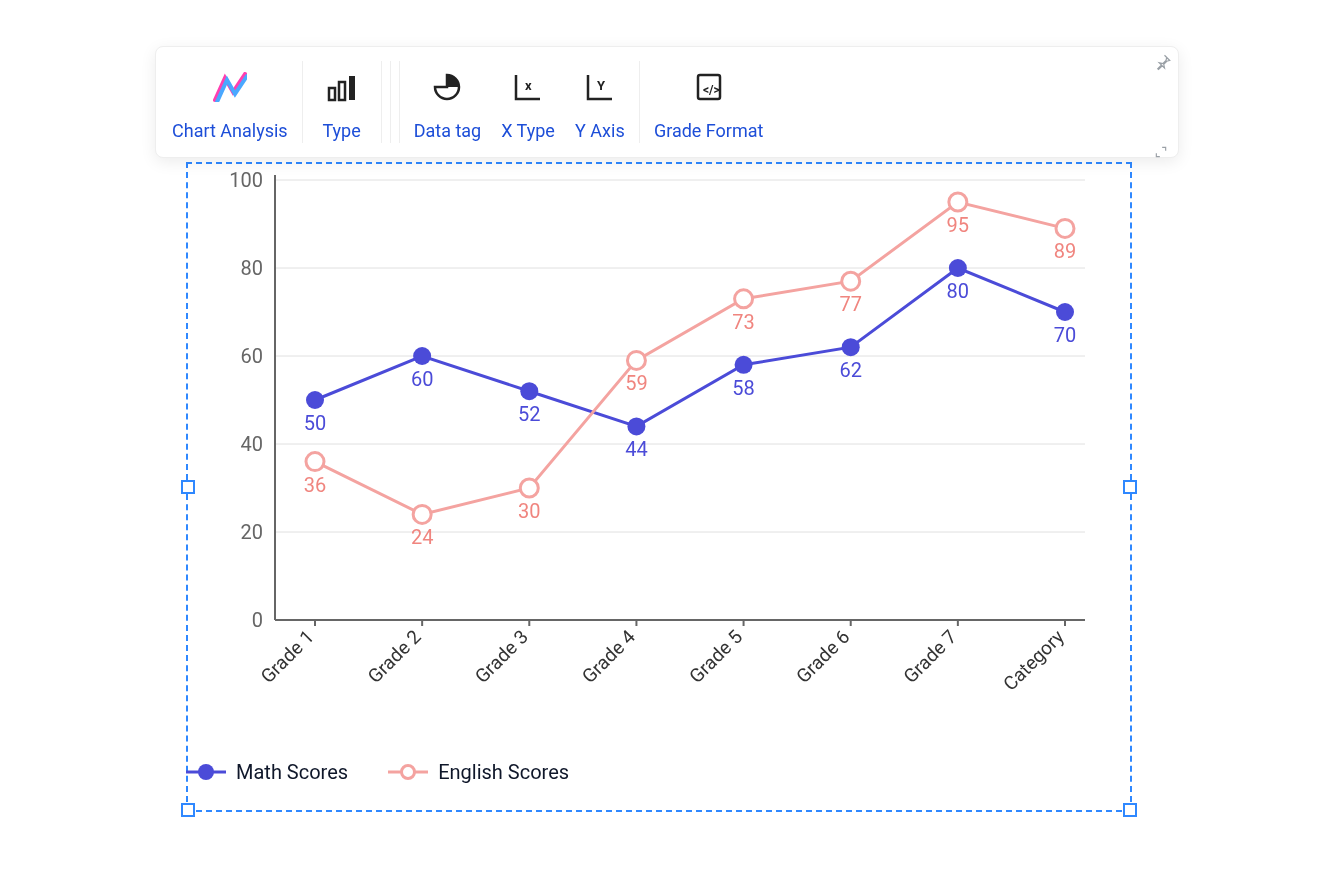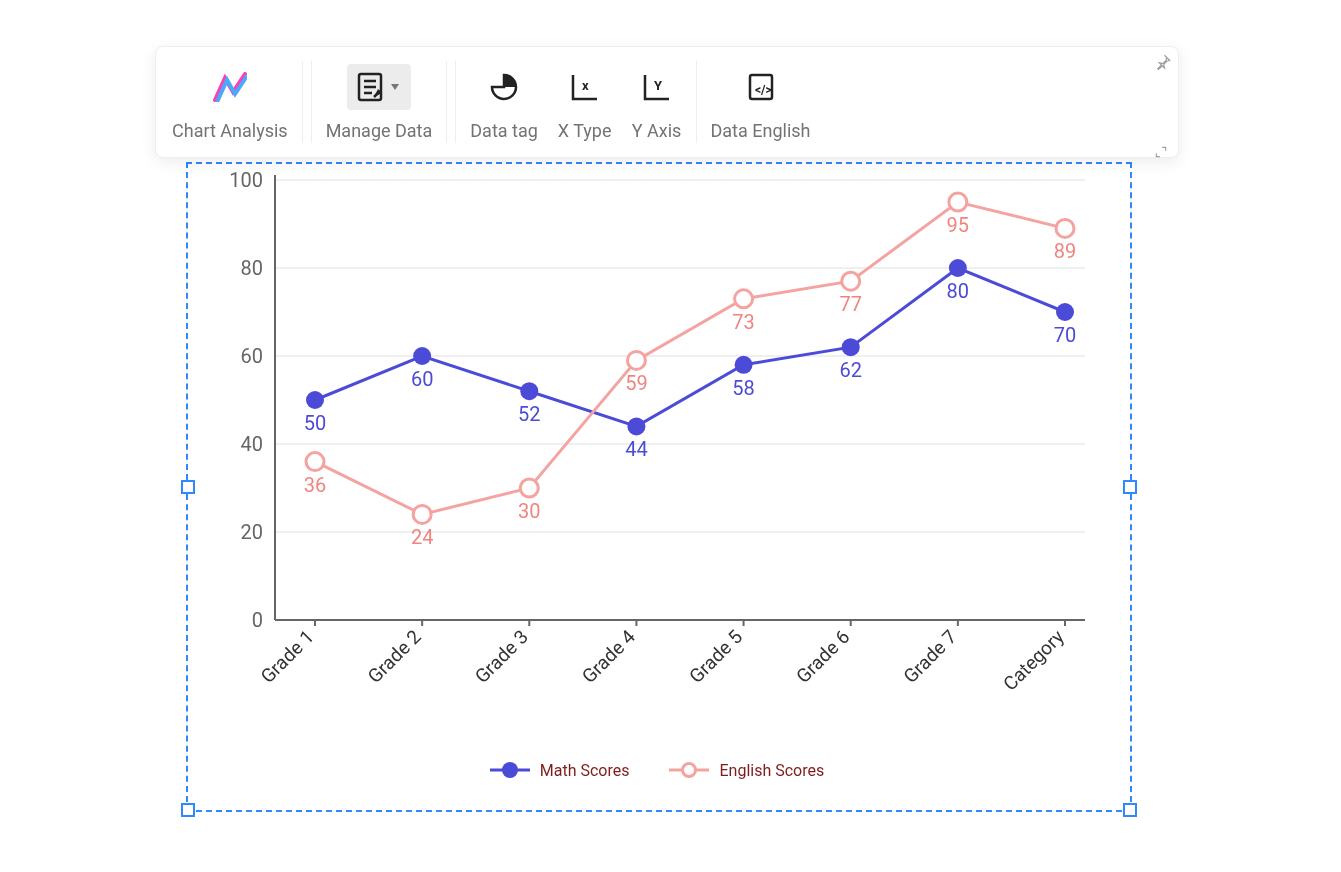--- a/index.html
+++ b/index.html
@@ -45,21 +45,21 @@
   }
   .ico-wrap {
     padding: 4px 10px;
     display: flex;
     align-items: center;
     justify-content: center;
     height: 38px;
   }
   .toolbar-item .label {
     font-size: 18px;
-    color: #737373;
+    color: #1d4ed8;
     white-space: nowrap;
   }
   .sep {
     width: 1px;
     background: #eee;
     margin: 14px 4px;
   }
   
   .toolbar-corner {
     position: absolute;
@@ -103,24 +103,24 @@
     width: 900px;
     height: 560px;
   }
 
   .legend-row {
     position: absolute;
     left: 186px;
     top: 760px;
     width: 942px;
     display: flex;
-    justify-content: center;
+    justify-content: flex-start;
     gap: 40px;
-    font-size: 16px;
-    color: #7f1d1d;
+    font-size: 20px;
+    color: #0f172a;
   }
   .legend-item {
     display: flex;
     align-items: center;
     gap: 10px;
   }
   .legend-marker {
     width: 40px;
     height: 20px;
     position: relative;
@@ -150,36 +150,32 @@
     <span class="ico-wrap">
       <svg width="34" height="30" viewBox="0 0 34 30">
         <path d="M2 28 L12 6 L20 20 L32 2" stroke="#ff3fb0" stroke-width="4" fill="none" stroke-linecap="round"></path>
         <path d="M2 28 L12 6 L20 20 L32 2" stroke="#4aa8ff" stroke-width="4" fill="none" stroke-linecap="round" transform="translate(2,2)"></path>
       </svg>
     </span>
     <span class="label">Chart Analysis</span>
   </div>
   <div class="sep"></div>
 
-  <div class="sep"></div>
-
-  <div class="toolbar-item active">
-    <span class="ico-wrap">
-      <svg width="44" height="30" viewBox="0 0 44 30">
-        <rect x="2" y="2" width="22" height="26" fill="none" stroke="#222" stroke-width="2.5" rx="2"></rect>
-        <line x1="7" y1="9" x2="19" y2="9" stroke="#222" stroke-width="2.5"></line>
-        <line x1="7" y1="15" x2="19" y2="15" stroke="#222" stroke-width="2.5"></line>
-        <line x1="7" y1="21" x2="15" y2="21" stroke="#222" stroke-width="2.5"></line>
-        <path d="M17 25 l6 -6" stroke="#222" stroke-width="2.5"></path>
-        <polygon points="21,17 25,21 17,25" fill="#222"></polygon>
-        <polygon points="34,12 42,12 38,18" fill="#777"></polygon>
-      </svg>
-    </span>
-    <span class="label">Manage Data</span>
-  </div>
+  <div class="toolbar-item">
+    <span class="ico-wrap">
+      <svg width="30" height="30" viewBox="0 0 30 30">
+        <rect x="2" y="16" width="6" height="12" fill="none" stroke="#222" stroke-width="2.5"></rect>
+        <rect x="12" y="10" width="6" height="18" fill="none" stroke="#222" stroke-width="2.5"></rect>
+        <rect x="22" y="4" width="6" height="24" fill="#222"></rect>
+      </svg>
+    </span>
+    <span class="label">Type</span>
+  </div>
+  <div class="sep"></div>
+
   <div class="sep"></div>
 
   <div class="sep"></div>
 
 
   <div class="toolbar-item">
     <span class="ico-wrap">
       <svg width="30" height="30" viewBox="0 0 30 30">
         <path d="M15 3 A12 12 0 1 1 3 15 L15 15 Z" fill="none" stroke="#222" stroke-width="2.5"></path>
         <path d="M15 3 A12 12 0 0 1 27 15 L15 15 Z" fill="#222"></path>
@@ -209,21 +205,21 @@
   </div>
   <div class="sep"></div>
 
   <div class="toolbar-item">
     <span class="ico-wrap">
       <svg width="30" height="30" viewBox="0 0 30 30">
         <rect x="4" y="3" width="22" height="24" fill="none" stroke="#222" stroke-width="2.5" rx="2"></rect>
         <text x="9" y="22" font-size="12" font-weight="700" fill="#222">&lt;/&gt;</text>
       </svg>
     </span>
-    <span class="label">Data English</span>
+    <span class="label">Grade Format</span>
   </div>
 
   <div class="toolbar-corner">
     <div title="pin">
       <svg width="18" height="18" viewBox="0 0 24 24">
           <path d="M14 3l7 7-4 1-4 4 1 5-3-3-5 5-1-1 5-5-3-3 5 1 4-4 1-4z" fill="none" stroke="#9aa0a6" stroke-width="1.6"></path>
         </svg>
     </div>
     <div title="expand">
       <svg width="14" height="14" viewBox="0 0 24 24">

